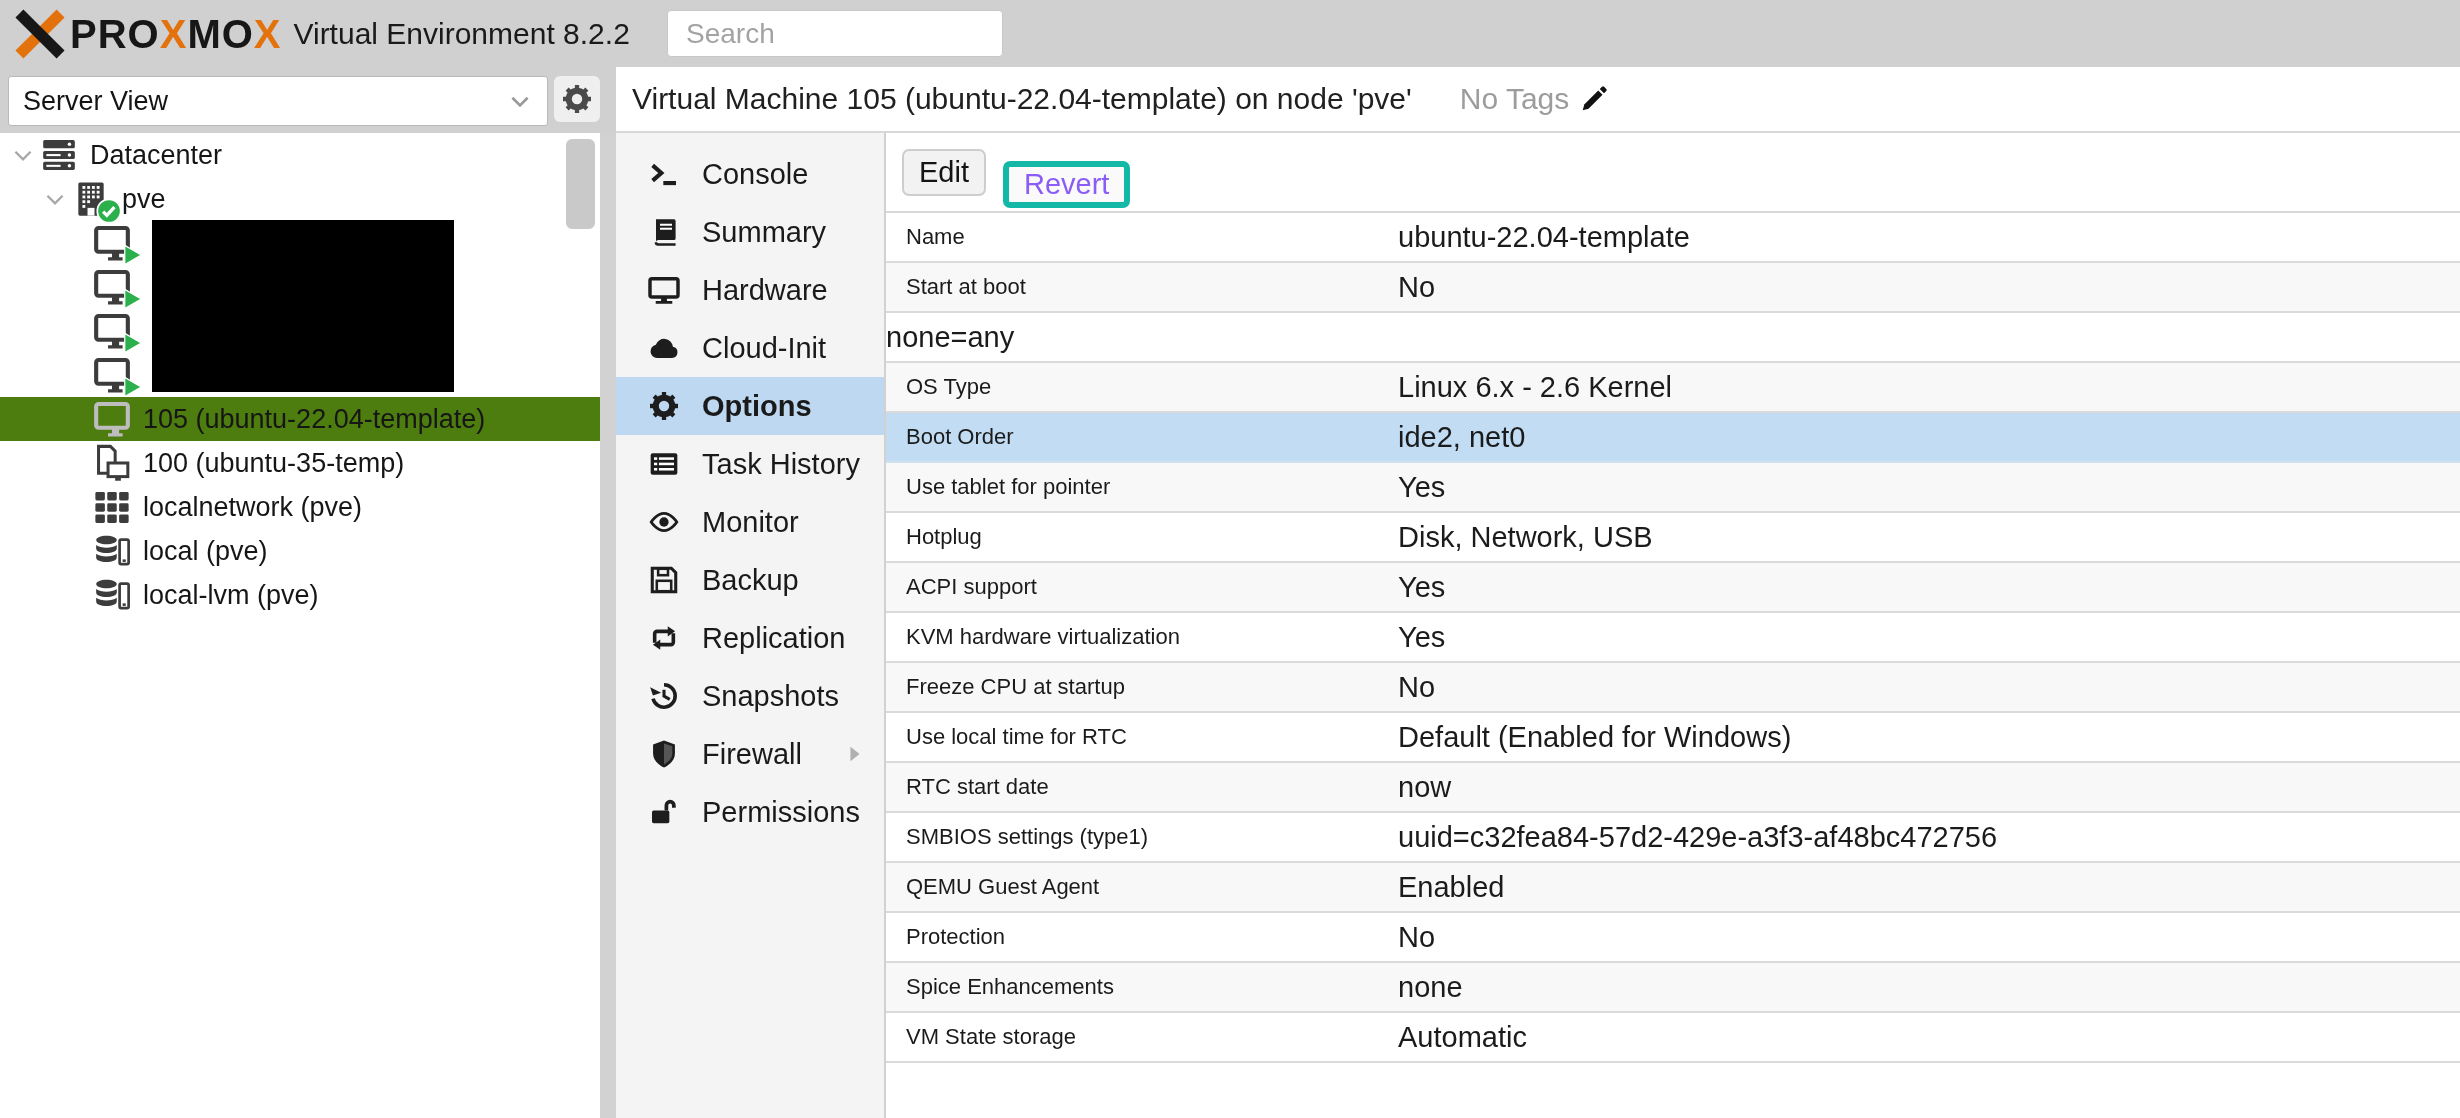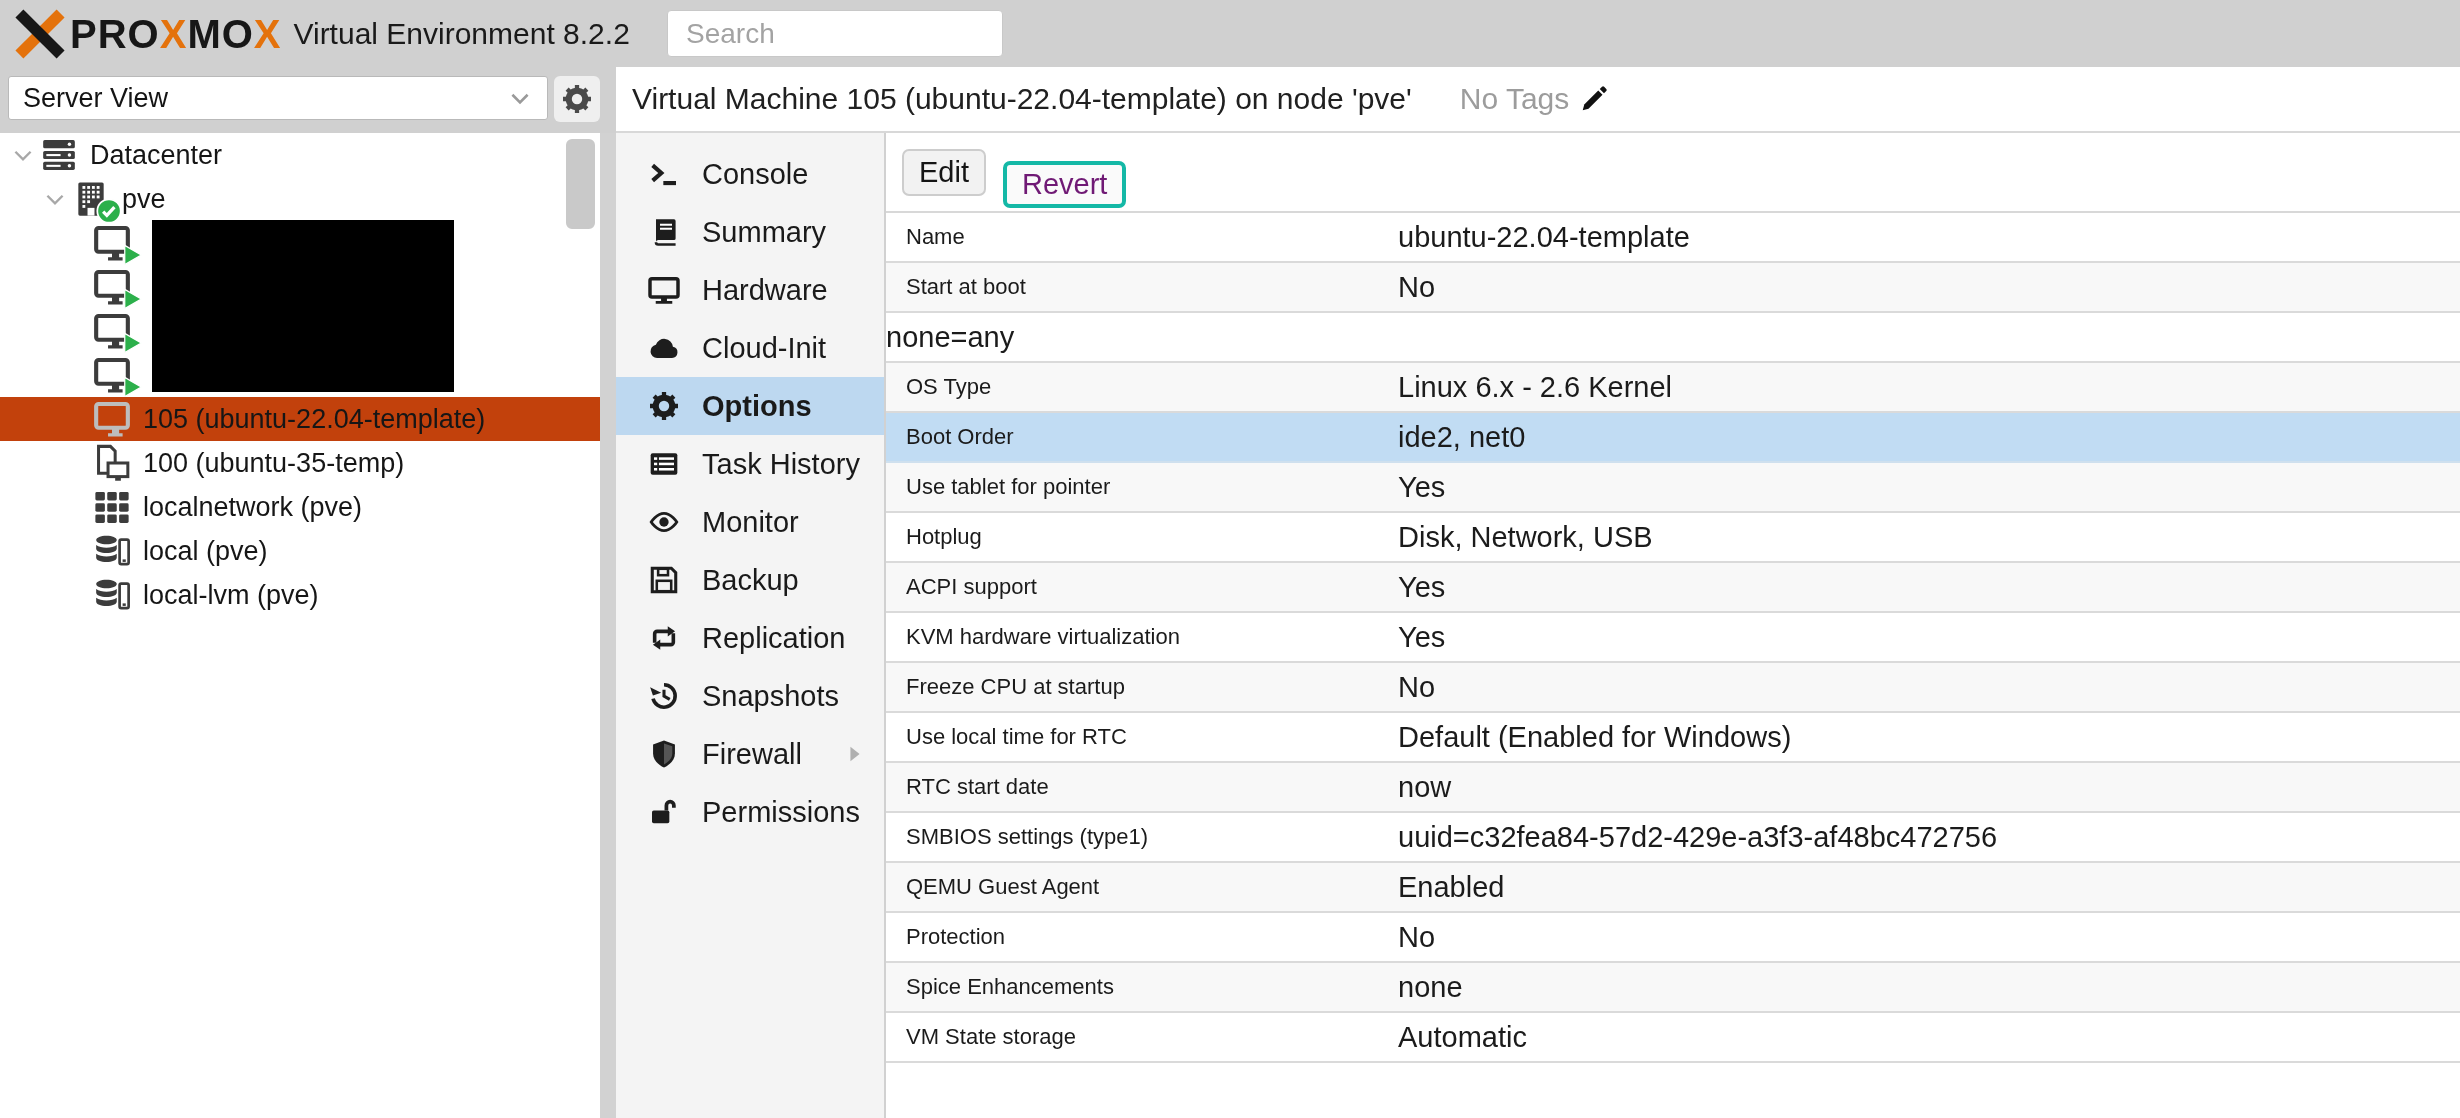--- a/index.html
+++ b/index.html
@@ -17,29 +17,29 @@
   .logo{display:flex;align-items:center;margin-left:14px;}
   .logo-mark{width:52px;height:52px;margin-right:4px;}
   .logo-text{font-size:40px;font-weight:bold;letter-spacing:1px;color:#171717;line-height:1;}
   .logo-text .orange{color:#e4720c;}
   .product{font-size:30px;color:#1a1a1a;margin-left:12px;white-space:nowrap;}
   .searchbox{position:absolute;left:667px;top:10px;width:336px;height:47px;background:#ffffff;border:1px solid #c8c8c8;border-radius:4px;box-sizing:border-box;font-size:28px;color:#333;padding:0 18px;outline:none;}
   .searchbox::placeholder{color:#a3a3a3;}
 
   
   .side-header{position:absolute;left:0;top:67px;width:616px;height:66px;background:#d0d0d0;}
-  .view-combo{position:absolute;left:8px;top:9px;width:540px;height:44px;background:#fff;border:1px solid #b9b9b9;border-radius:3px;box-sizing:border-box;display:flex;align-items:center;justify-content:space-between;padding:0 14px;font-size:27px;color:#141414;cursor:default;}
+  .view-combo{position:absolute;left:8px;top:9px;width:540px;height:50px;background:#fff;border:1px solid #b9b9b9;border-radius:3px;box-sizing:border-box;display:flex;align-items:center;justify-content:space-between;padding:0 14px;font-size:27px;color:#141414;cursor:default;}
   .combo-caret{width:26px;height:26px;color:#9a9a9a;}
   .gear-btn{position:absolute;left:554px;top:9px;width:46px;height:46px;background:#efefef;border-radius:6px;display:flex;align-items:center;justify-content:center;}
   .gear-btn .icon{width:32px;height:32px;color:#4a4a4a;}
 
   
   .tree-panel{position:absolute;left:0;top:133px;width:600px;bottom:0;background:#ffffff;overflow:hidden;}
   .tree-row{position:relative;height:44px;display:flex;align-items:center;white-space:nowrap;}
-  .tree-row.selected{background:#c2410c;}
+  .tree-row.selected{background:#4d7c0f;}
   .tree-expander{width:30px;height:26px;color:#a8a8a8;flex:0 0 auto;}
   .tree-expander svg{width:26px;height:26px;}
   .tree-ico{width:38px;height:38px;position:relative;flex:0 0 auto;margin-right:12px;color:#3c3c3c;}
   .tree-ico.muted{color:#bdbdbd;}
   .badge-check{position:absolute;right:-12px;bottom:-6px;width:26px;height:26px;}
   .badge-play{position:absolute;right:-12px;bottom:-4px;width:20px;height:22px;}
   .tree-label{font-size:27px;color:#161616;}
   .redaction{position:absolute;left:152px;top:87px;width:302px;height:172px;background:#000;}
   .v-scroll-thumb{position:absolute;left:564px;top:4px;width:33px;height:94px;background:#c9c9c9;border:2px solid #ffffff;border-radius:8px;box-sizing:border-box;}
 
@@ -59,21 +59,21 @@
   .tab-item.selected{background:#bdd8f0;font-weight:bold;}
   .tab-ico{width:32px;height:32px;margin:0 22px 0 32px;color:#1d1d1d;flex:0 0 auto;}
   .tab-label{font-size:29px;color:#1a1a1a;}
   .tab-caret{position:absolute;right:18px;width:22px;height:22px;color:#b0b0b0;}
 
   
   .content{position:absolute;left:886px;top:133px;right:0;bottom:0;background:#ffffff;}
   .toolbar{height:80px;border-bottom:2px solid #d8d8d8;box-sizing:border-box;display:flex;align-items:center;}
   .btn{height:47px;border-radius:7px;font-size:29px;display:flex;align-items:center;padding:0 15px;box-sizing:border-box;font-family:inherit;}
   .btn-edit{margin-left:16px;background:#f2f2f2;border:2px solid #cdcdcd;color:#141414;}
-  .btn-revert{margin-left:17px;background:#fafafa;border:4px solid #14b8a6;color:#701a75;margin-top:25px;}
+  .btn-revert{margin-left:17px;background:#fafafa;border:6px solid #14b8a6;color:#8b5cf6;margin-top:25px;}
   .grid{width:100%;}
   .grid-row{display:flex;height:50px;border-bottom:2px solid #dadada;box-sizing:border-box;align-items:center;}
   .grid-row.alt{background:#f8f8f8;}
   .grid-row.selected{background:#c1dcf3;border-bottom-color:#cfe0ee;}
   .cell-label{width:512px;flex:0 0 auto;padding-left:20px;box-sizing:border-box;font-size:22px;color:#1b1b1b;}
   .cell-value{font-size:29px;color:#1b1b1b;}
 </style>
 </head>
 <body>
 

